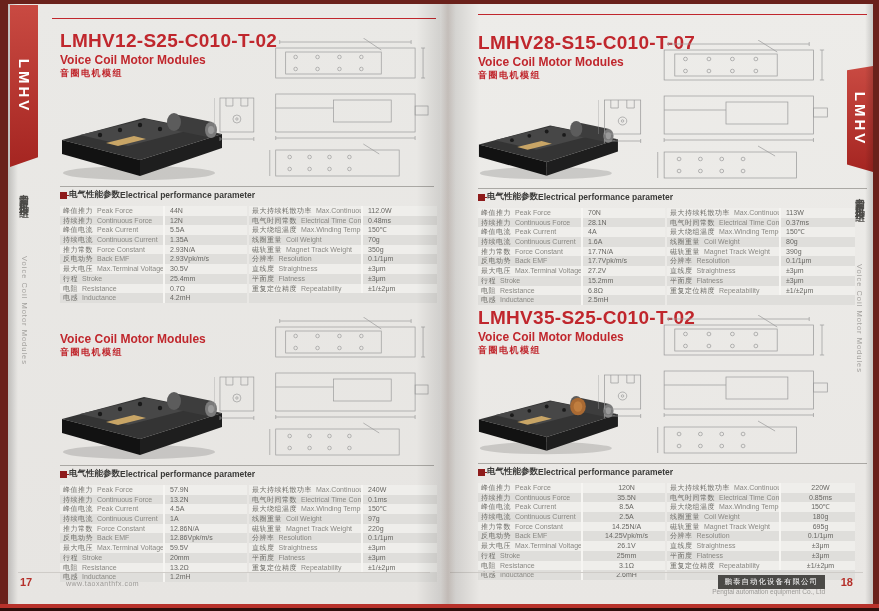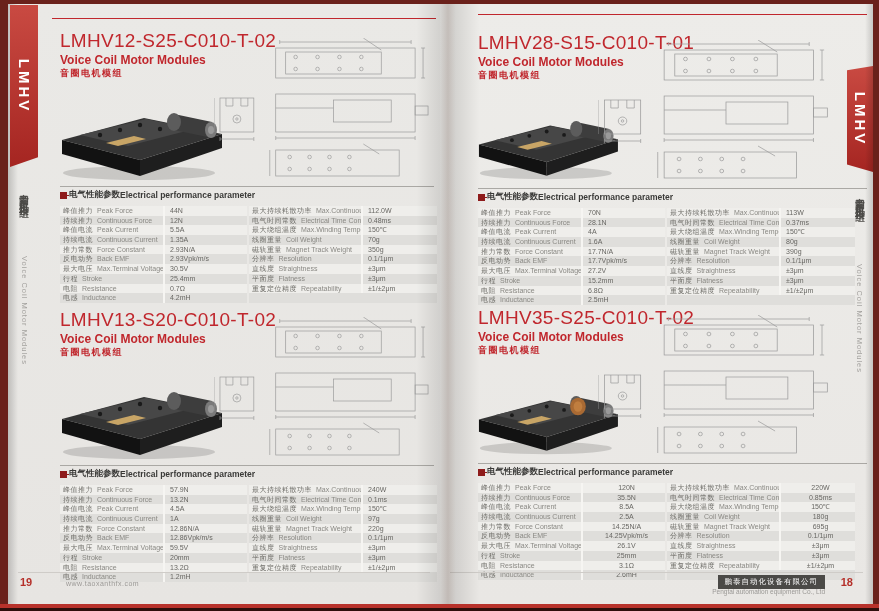--- a/index.html
+++ b/index.html
@@ -32,21 +32,21 @@
   .ven{position:absolute;writing-mode:vertical-rl;font-size:7.5px;letter-spacing:1px;color:#a3a19e;}
   .page-left .vcn{left:9px;top:182px;}
   .page-left .ven{left:12px;top:252px;}
   .page-right .vcn{right:7px;top:186px;}
   .page-right .ven{right:9px;top:260px;}
 
   
   .product{position:absolute;left:0;width:100%;height:292px;}
   .page-left .product.s1{top:26px;}   .page-left .product.s2{top:305px;}
   .page-right .product.s1{top:28px;}  .page-right .product.s2{top:303px;text-align:center;}
-  .model{position:absolute;left:var(--cl);top:0;font-size:19px;font-weight:normal;color:#c0272d;letter-spacing:0.3px;margin:0;}
+  .model{position:absolute;left:var(--cl);top:0;font-size:19px;font-weight:bold;color:#c0272d;letter-spacing:0.3px;margin:0;}
   .sub-en{position:absolute;left:var(--cl);top:23px;font-size:12px;font-weight:bold;color:#c0272d;}
   .sub-cn{position:absolute;left:var(--cl);top:37px;font-size:9px;font-weight:bold;color:#c0272d;letter-spacing:1.5px;}
   .photo{position:absolute;left:calc(var(--cl) - 6px);top:50px;width:175px;height:105px;}
   .page-right .photo{width:152px;height:100px;top:56px;}
   .cad{position:absolute;top:8px;height:150px;}
   .page-left .cad{left:206px;width:224px;}
   .page-right .cad{left:158px;width:240px;}
 
   
   .thead{position:absolute;left:var(--cl);top:156px;right:6px;height:14px;display:flex;align-items:center;gap:0;
@@ -311,21 +311,20 @@
             <span class="lbls">
               <span class="cn">重复定位精度</span>
               <span class="en">Repeatability</span>
             </span>
             <span class="val">±1/±2μm</span>
           </div>
         </div>
     </section>
 
     <section class="product s2">
-      <h2 class="model">LMHV13-S20-C010-T-02</h2>
       <div class="sub-en">Voice Coil Motor Modules</div>
       <div class="sub-cn">音圈电机模组</div>
       <svg class="photo" viewBox="0 0 175 105">
           <use href="#module"></use>
         </svg>
       <svg class="cad" viewBox="0 0 225 150" preserveAspectRatio="none">
           <use href="#cad"></use>
         </svg>
       <div class="thead">
         <span class="sq"></span>
@@ -466,35 +465,35 @@
             <span class="lbls">
               <span class="cn">重复定位精度</span>
               <span class="en">Repeatability</span>
             </span>
             <span class="val">±1/±2μm</span>
           </div>
         </div>
     </section>
 
     <div class="footer-line"></div>
-    <div class="pagenum">19</div>
+    <div class="pagenum">17</div>
     <div class="footer-url">www.taoxanthfx.com</div>
   </div>
 
   <div class="page page-right">
     <div class="topline"></div>
 
     <div class="tab">
       <span class="tab-label">LMHV</span>
     </div>
     <div class="vcn">音圈电机模组</div>
     <div class="ven">Voice Coil Motor Modules</div>
 
     <section class="product s1">
-      <h2 class="model">LMHV28-S15-C010-T-01</h2>
+      <h2 class="model">LMHV28-S15-C010-T-07</h2>
       <div class="sub-en">Voice Coil Motor Modules</div>
       <div class="sub-cn">音圈电机模组</div>
       <svg class="photo" viewBox="0 0 175 105">
           <use href="#module"></use>
         </svg>
       <svg class="cad" viewBox="0 0 225 150" preserveAspectRatio="none">
           <use href="#cad"></use>
         </svg>
       <div class="thead">
         <span class="sq"></span>

